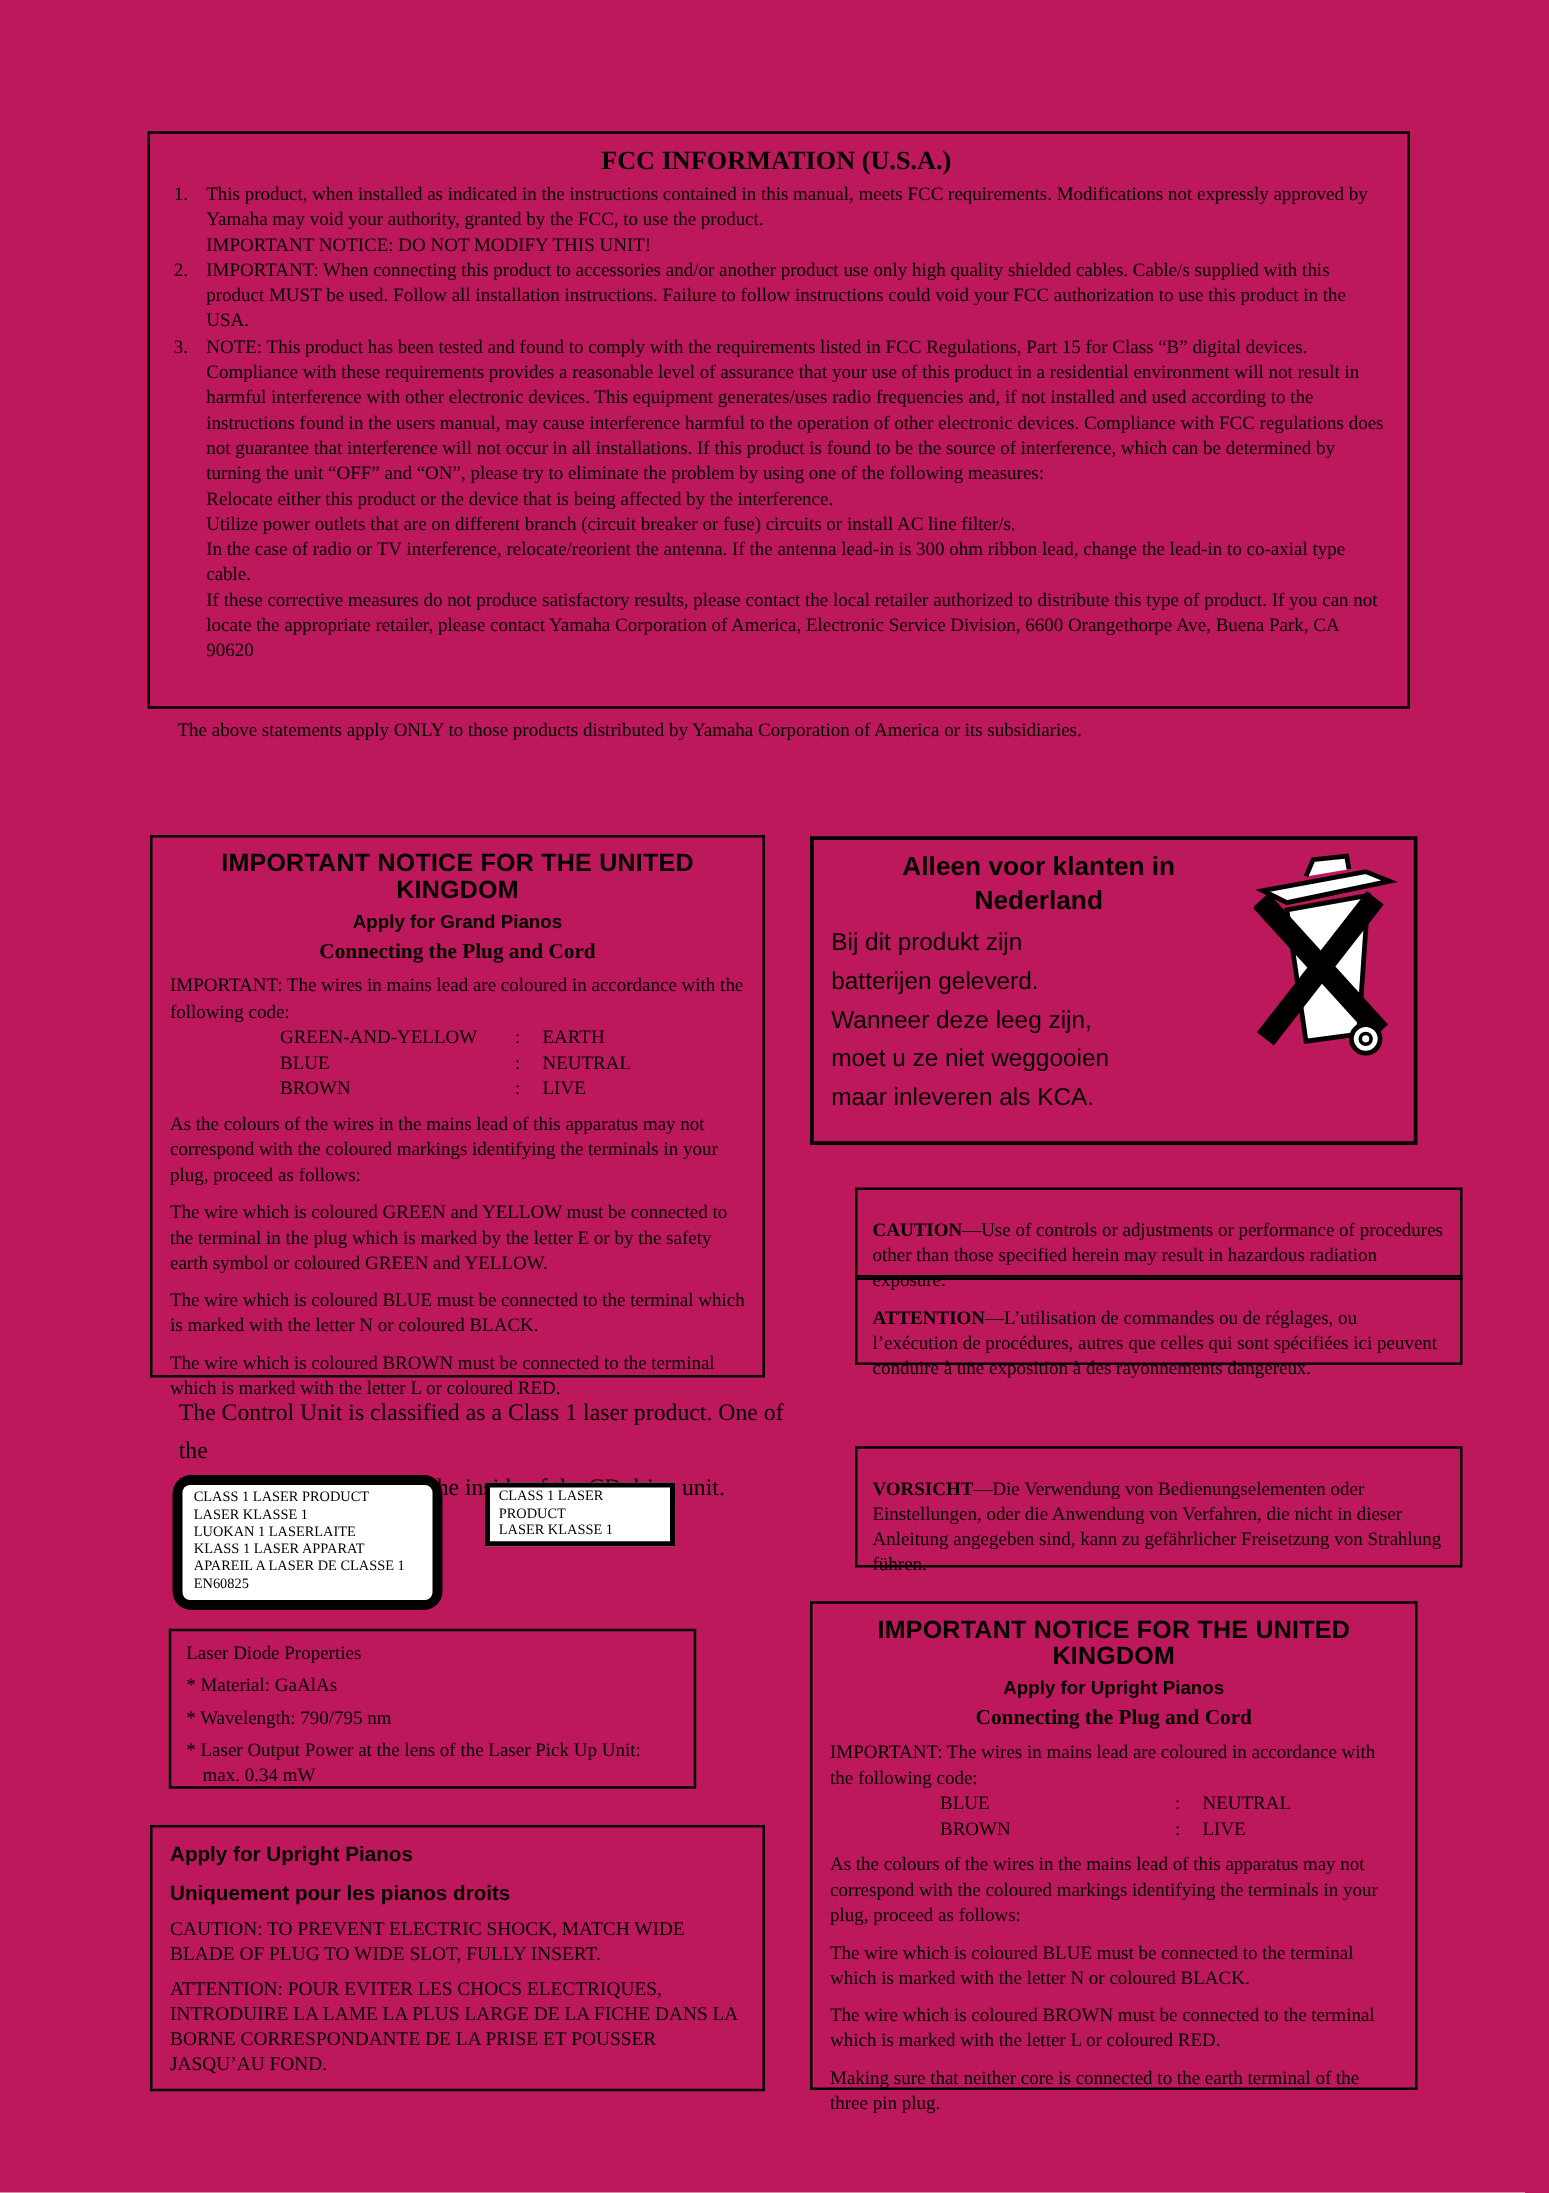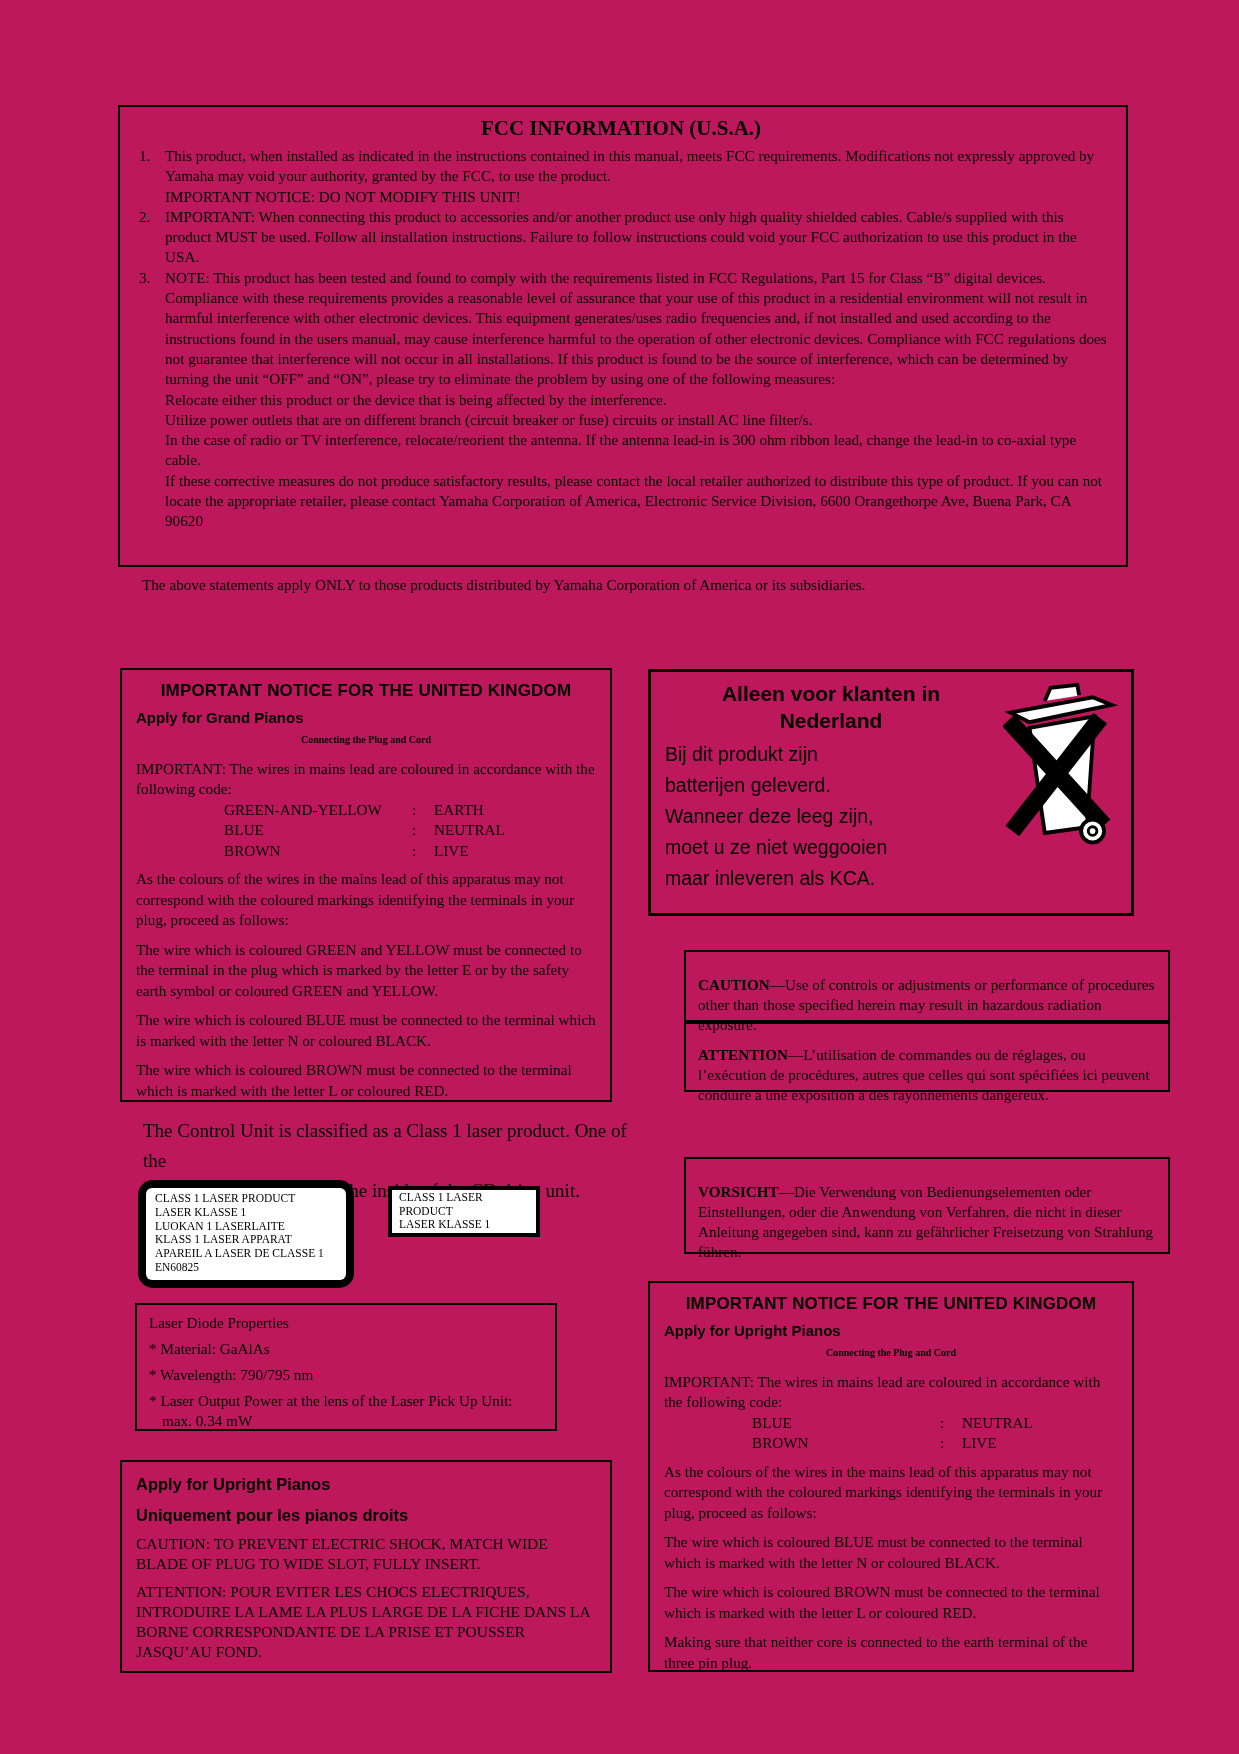--- a/index.html
+++ b/index.html
@@ -15,25 +15,25 @@
   
   .fcc-box { left:118px; top:105px; width:1010px; height:462px;
     border:2px solid #000; padding:9px 18px 8px 14px; }
   .fcc-title { text-align:center; font-weight:bold; font-size:21px; margin-bottom:5px; }
   .fcc-item { position:relative; padding-left:31px; font-size:15.2px; line-height:20.3px; }
   .fcc-num { position:absolute; left:5px; top:0; }
   .fcc-footnote { left:142px; top:576px; width:960px; font-size:15.2px; }
 
   
   .uk-box { border:2px solid #000; padding:10px 14px; font-size:15.2px; line-height:20.5px; }
-  .uk-title { font-family:"Liberation Sans", sans-serif; font-weight:bold; font-size:17px;
+  .uk-title { font-family:"Liberation Sans", sans-serif; font-weight:bold; font-size:20px;
     text-align:center; margin:1px 0 6px; letter-spacing:.2px; }
   .uk-sub1 { font-family:"Liberation Sans", sans-serif; font-weight:bold; font-size:15px;
-    margin-bottom:2px; }
-  .uk-sub2 { font-weight:bold; font-size:10px; text-align:center; margin-bottom:8px; }
+    text-align:center; margin-bottom:2px; }
+  .uk-sub2 { font-weight:bold; font-size:17px; text-align:center; margin-bottom:8px; }
   .uk-para { margin-bottom:9px; }
   .uk-para.tight { margin-bottom:0; }
   .code-row { margin-left:88px; }
   .code-wire { display:inline-block; width:188px; }
   .code-sep { display:inline-block; width:22px; }
   .uk-grand-box { left:120px; top:668px; width:492px; height:434px; }
   .uk-upright-box { left:648px; top:1281px; width:486px; height:391px; }
 
   
   .control-note { left:122px; top:1116px; width:500px; font-size:19px; line-height:30px;margin-left:21px; }

